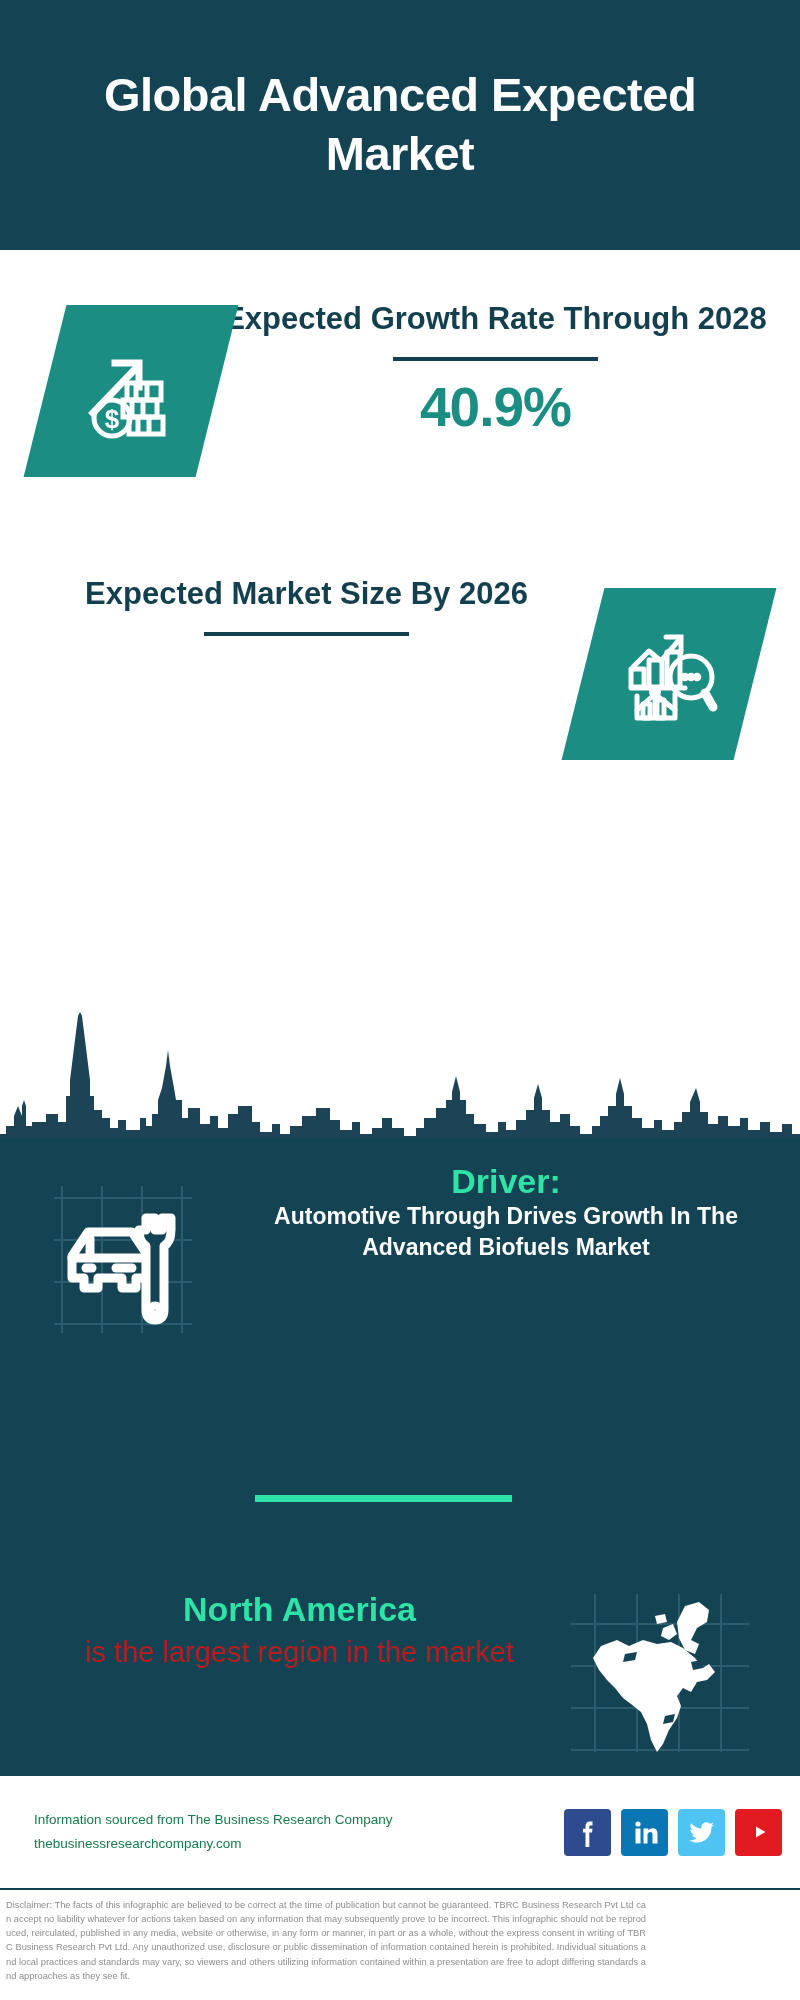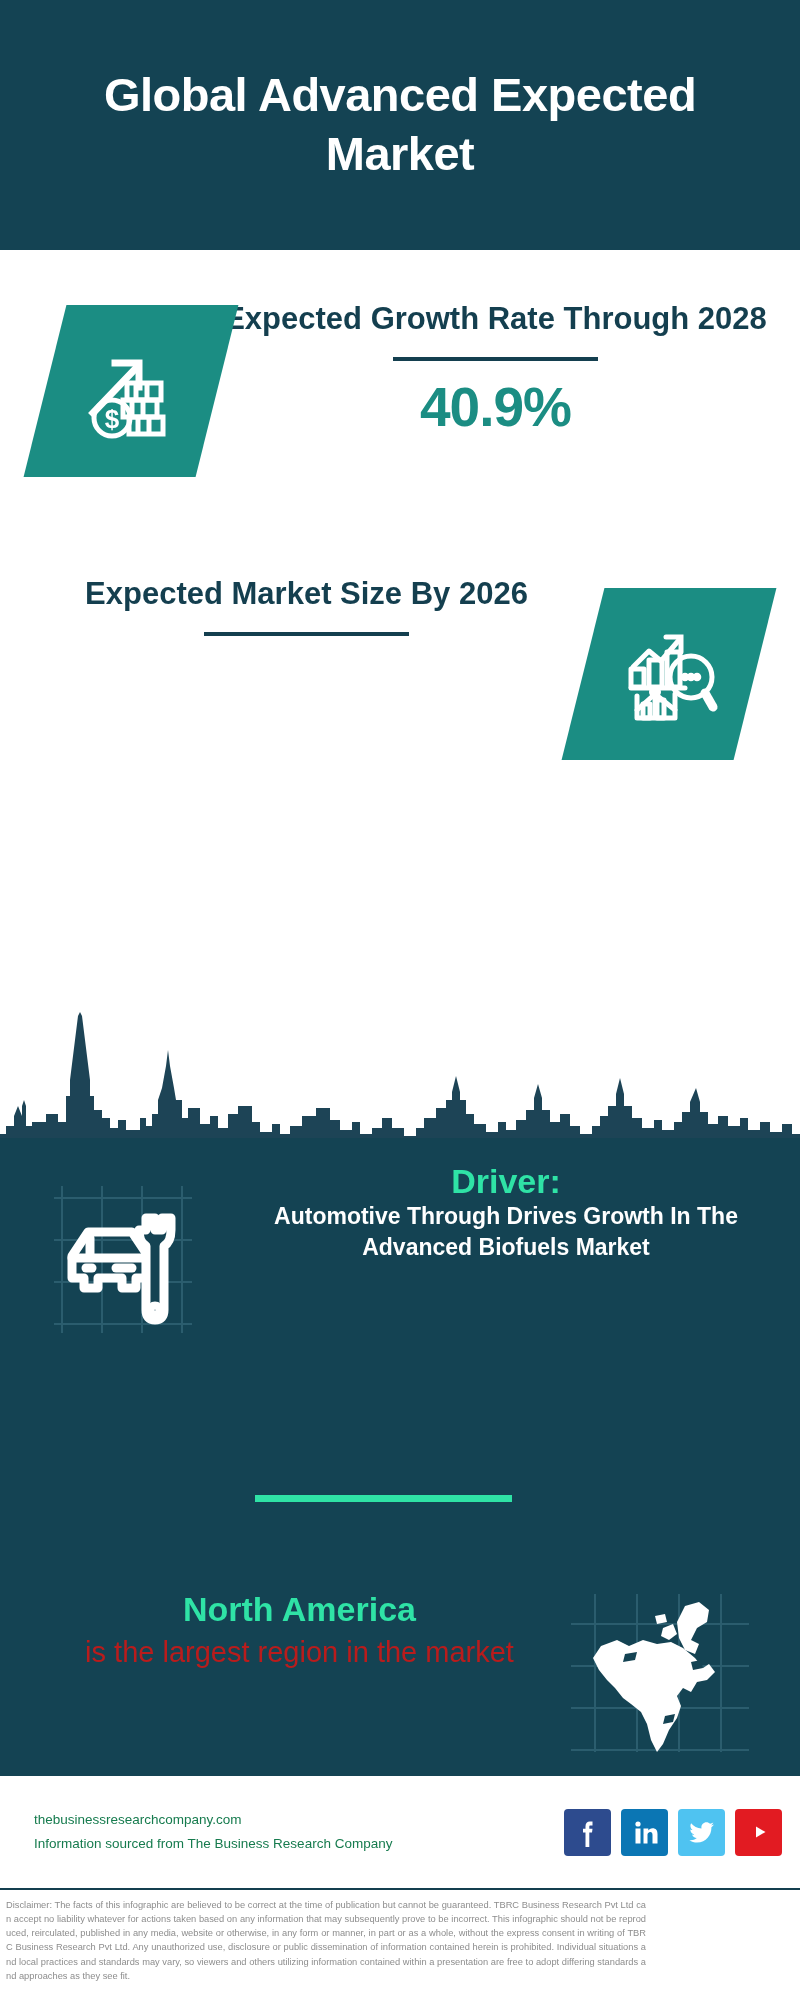--- a/index.html
+++ b/index.html
@@ -354,22 +354,22 @@
           <path d="M126 74 L136 72 L138 80 L128 82 Z" fill="#144353"></path>
           <path d="M60 66 L72 64 L70 72 L58 74 Z" fill="#144353"></path>
           <path d="M100 128 L110 126 L108 134 L98 136 Z" fill="#144353"></path>
         </g>
       </svg>
     </div>
   </div>
 
   <div class="source-bar">
     <div class="source-text">
+      <div class="source-line">Information sourced from The Business Research Company</div>
       <div class="source-line">thebusinessresearchcompany.com</div>
-      <div class="source-line">Information sourced from The Business Research Company</div>
     </div>
     <div class="social-row">
       <div class="social s-fb">
         <svg width="30" height="30" viewBox="0 0 30 30">
           <path fill="#ffffff" d="M19.5 8.5h-2.2c-0.6 0-1 0.5-1 1.1v2.2h3.2l-0.5 3.6h-2.7V30h-3.8V15.4H10v-3.6h2.5V9.2c0-2.6 1.7-4.7 4.3-4.7h2.7z"></path>
         </svg>
       </div>
       <div class="social s-li">
         <svg width="30" height="30" viewBox="0 0 30 30">
           <circle cx="8" cy="7" r="2.6" fill="#ffffff"></circle>

